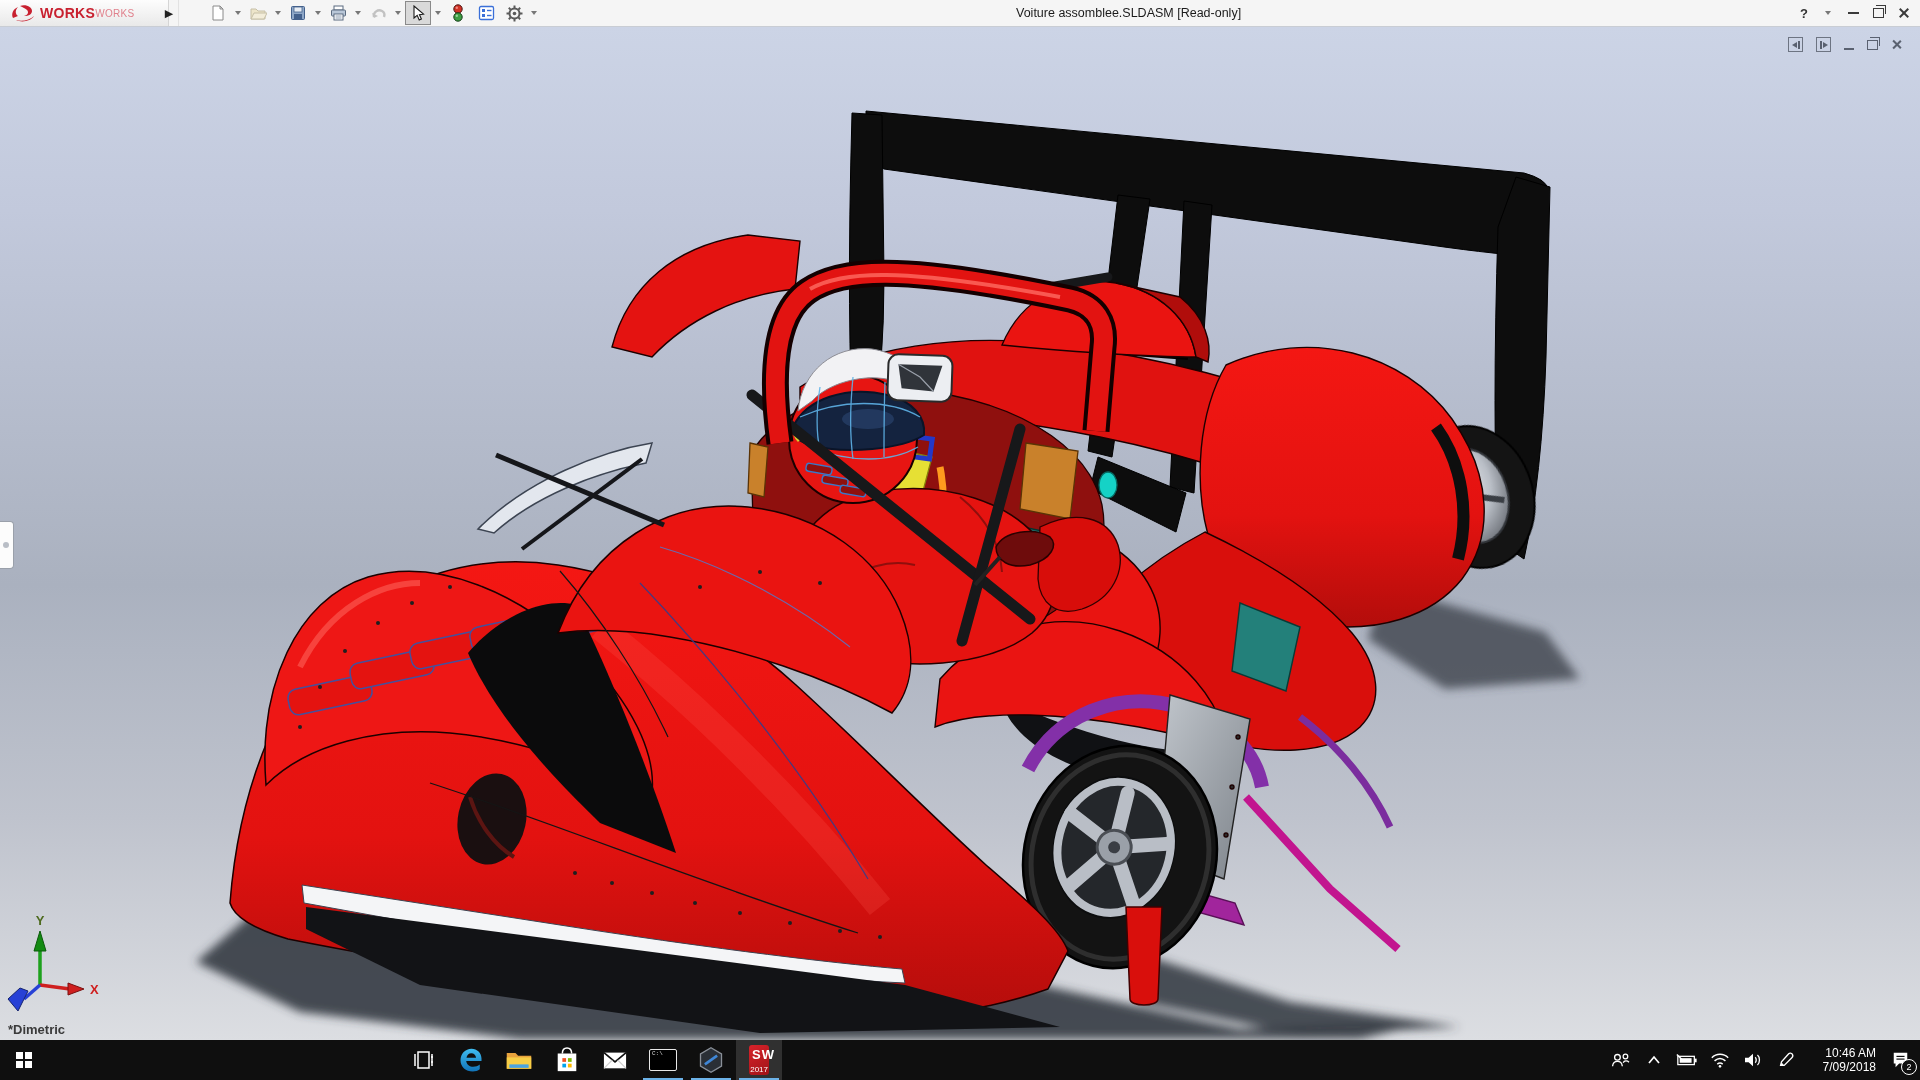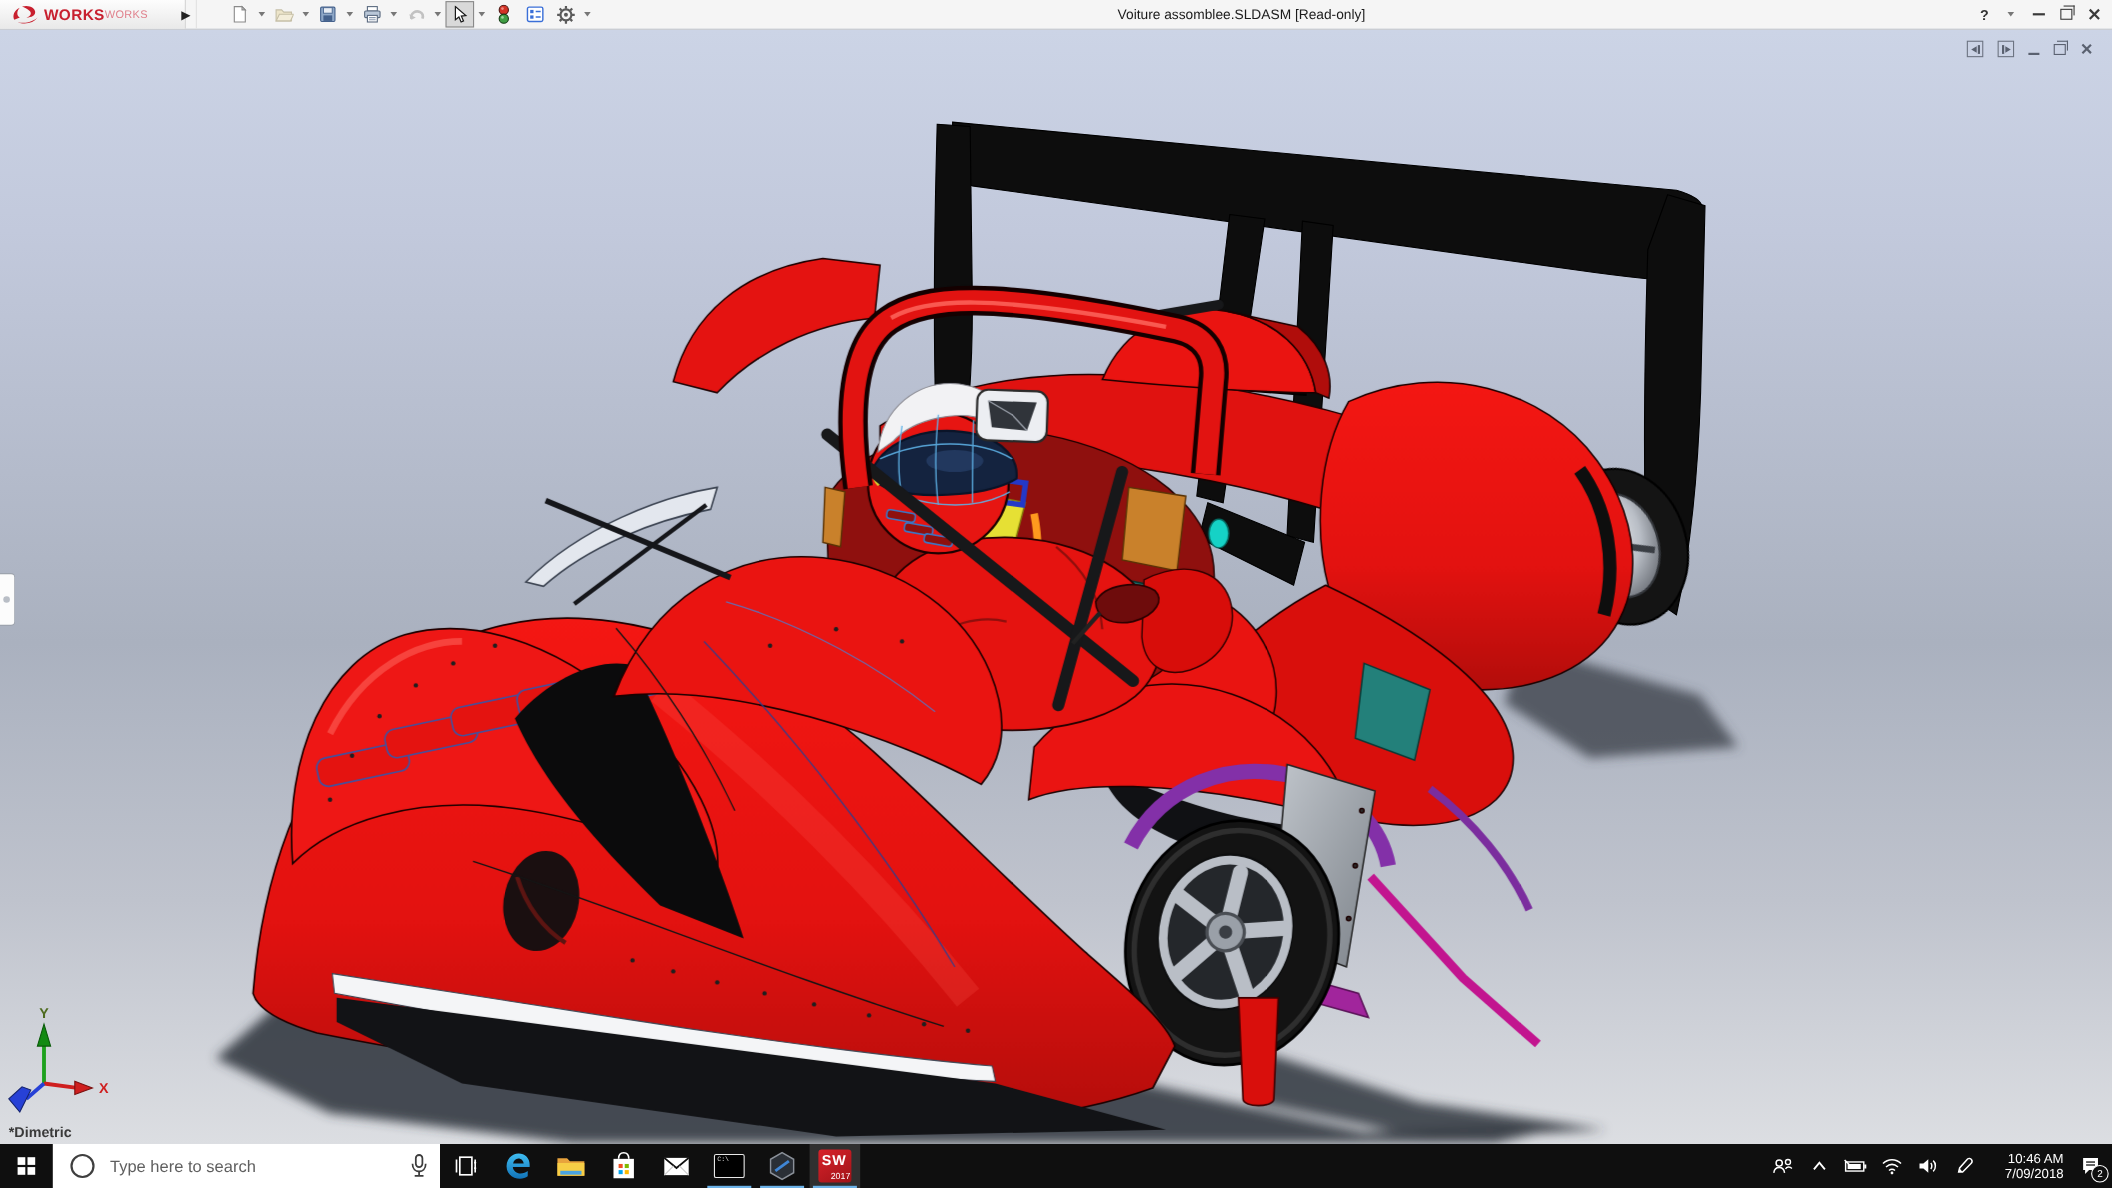--- a/index.html
+++ b/index.html
@@ -58,21 +58,21 @@
   .cortana-ring{position:absolute;left:16px;width:18px;height:18px;border:2.5px solid #3f3f3f;border-radius:50%;}
   .searchbox input{position:absolute;left:50px;width:250px;border:none;outline:none;font-size:15px;
     color:#5f5f5f;font-family:"Liberation Sans",sans-serif;background:transparent;}
   .searchbox input::placeholder{color:#5f5f5f;opacity:1;}
   .mic{position:absolute;right:10px;top:8px;}
   .appbtn{position:absolute;top:0;width:46px;height:40px;display:flex;align-items:center;justify-content:center;}
   .appbtn.running:after{content:"";position:absolute;left:3px;bottom:0;width:40px;height:2.5px;background:#6cb2e8;}
   .appbtn.activeapp{background:rgba(255,255,255,.14);}
   .cmdicon{width:26px;height:20px;background:#000;border:1.5px solid #e8e8e8;border-radius:2px;position:relative;}
   .cmdtxt{position:absolute;left:2px;top:0px;font-size:6px;color:#ddd;font-family:"Liberation Mono",monospace;}
-  .swicon{width:30px;height:30px;background:linear-gradient(145deg,#d8222a,#a01318);border-radius:3px;position:relative;}
+  .swicon{width:20px;height:30px;background:linear-gradient(145deg,#d8222a,#a01318);border-radius:3px;position:relative;}
   .swtxt{position:absolute;left:3px;top:2px;font-size:13px;font-weight:bold;color:#fff;letter-spacing:1px;}
   .swyear{position:absolute;right:1px;bottom:1px;font-size:8px;font-weight:normal;color:#fff;margin-top:16px;}
   .tray{position:absolute;right:0;top:0;height:40px;display:flex;align-items:center;}
   .trayic{width:33px;height:40px;display:flex;align-items:center;justify-content:center;}
   .clock{width:74px;text-align:right;color:#fff;font-size:12px;line-height:14px;padding-right:4px;}
   .action{width:40px;height:40px;position:relative;display:flex;align-items:center;justify-content:center;}
   .badge{position:absolute;right:3px;bottom:5px;width:14px;height:14px;border:1.5px solid #fff;border-radius:50%;
     background:#0f0f0f;color:#fff;font-size:9px;display:flex;align-items:center;justify-content:center;}
 </style>
 </head>
@@ -406,30 +406,20 @@
 <div class="taskbar">
   <div class="start">
     <div class="winlogo">
         <div></div>
         <div></div>
         <div></div>
         <div></div>
       </div>
   </div>
 
-  <div class="searchbox">
-    <div class="cortana-ring"></div>
-    <input type="text" placeholder="Type here to search" style="">
-    <svg class="mic" width="18" height="24" viewBox="0 0 18 24">
-      <rect x="6" y="2" width="6" height="11" rx="3" fill="none" stroke="#3d3d3d" stroke-width="1.6"></rect>
-      <path d="M3,10 C3,15 6,17 9,17 C12,17 15,15 15,10" fill="none" stroke="#3d3d3d" stroke-width="1.6"></path>
-      <line x1="9" y1="17" x2="9" y2="21" stroke="#3d3d3d" stroke-width="1.6"></line>
-      <line x1="5" y1="21" x2="13" y2="21" stroke="#3d3d3d" stroke-width="1.6"></line>
-    </svg>
-  </div>
 
   <div class="appbtn" style="left:400px">
     <svg width="24" height="24" viewBox="0 0 24 24">
       <rect x="7" y="4" width="11" height="16" fill="none" stroke="#fff" stroke-width="1.5"></rect>
       <path d="M4,6 v12 M21,6 v12" stroke="#fff" stroke-width="1.5"></path>
       <circle cx="21" cy="9" r="1" fill="#fff"></circle>
         <circle cx="21" cy="14" r="1" fill="#fff"></circle>
     </svg>
   </div>
 

